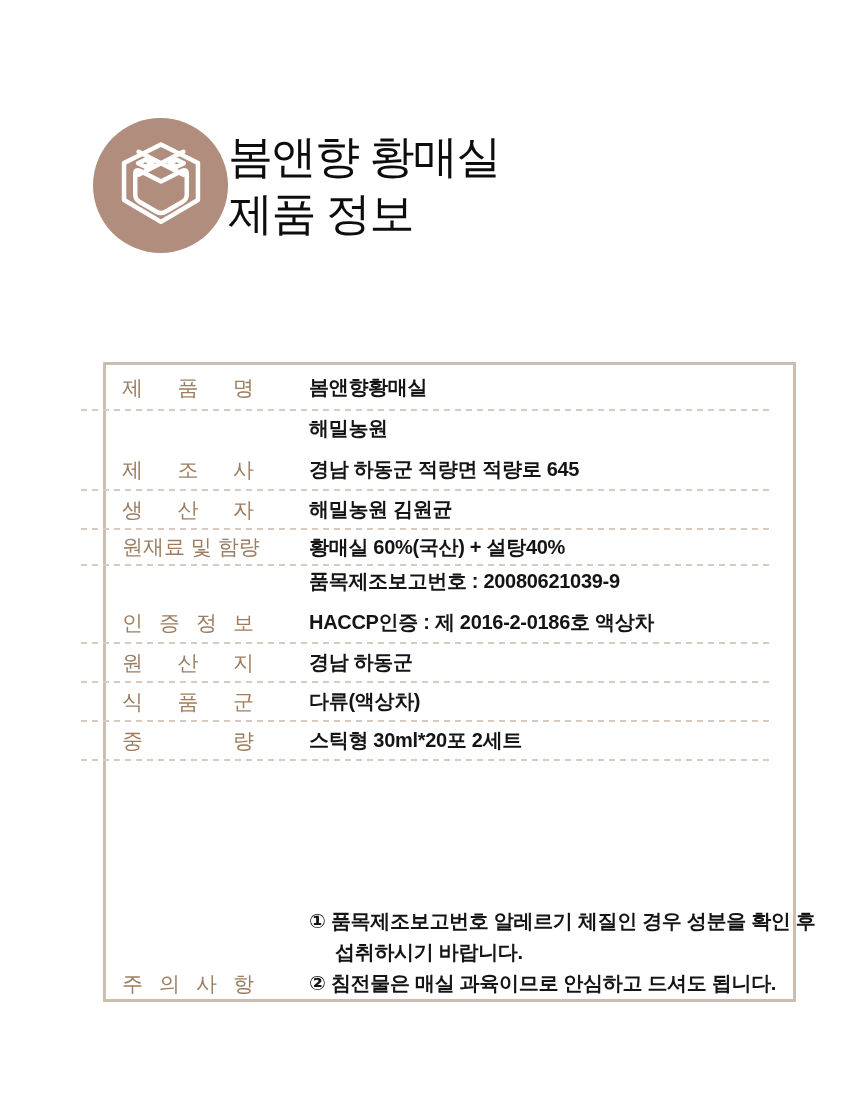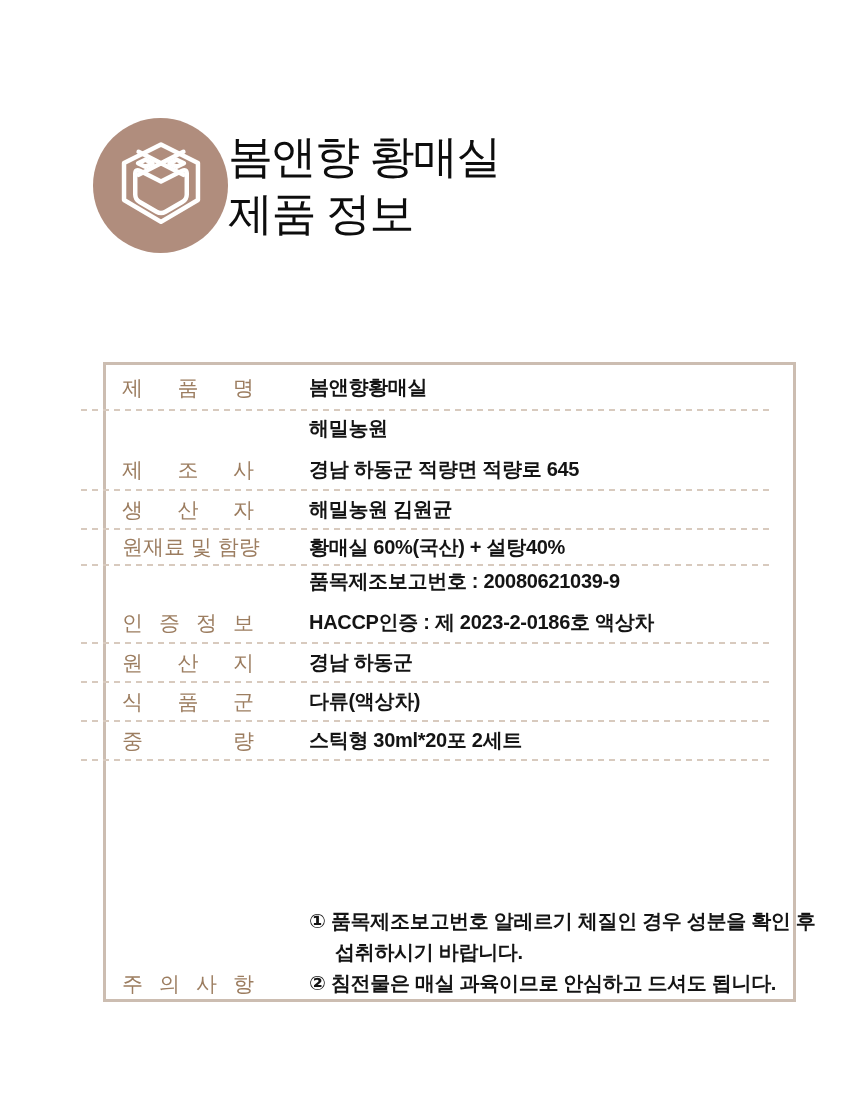--- a/index.html
+++ b/index.html
@@ -99,21 +99,21 @@
 
     <div class="row r5 sep">
       <div class="label">원재료 및 함량</div>
       <div class="value">황매실 60%(국산) + 설탕40%</div>
     </div>
 
     <div class="row r6 sep multi">
       <div class="label">인 증 정 보</div>
       <div class="value">
         <div>품목제조보고번호 : 20080621039-9</div>
-        <div>HACCP인증 : 제 2023-2-0186호 액상차</div>
+        <div>HACCP인증 : 제 2016-2-0186호 액상차</div>
       </div>
     </div>
 
     <div class="row r7 sep">
       <div class="label">원 산 지</div>
       <div class="value">경남 하동군</div>
     </div>
 
     <div class="row r8 sep">
       <div class="label">식 품 군</div>

